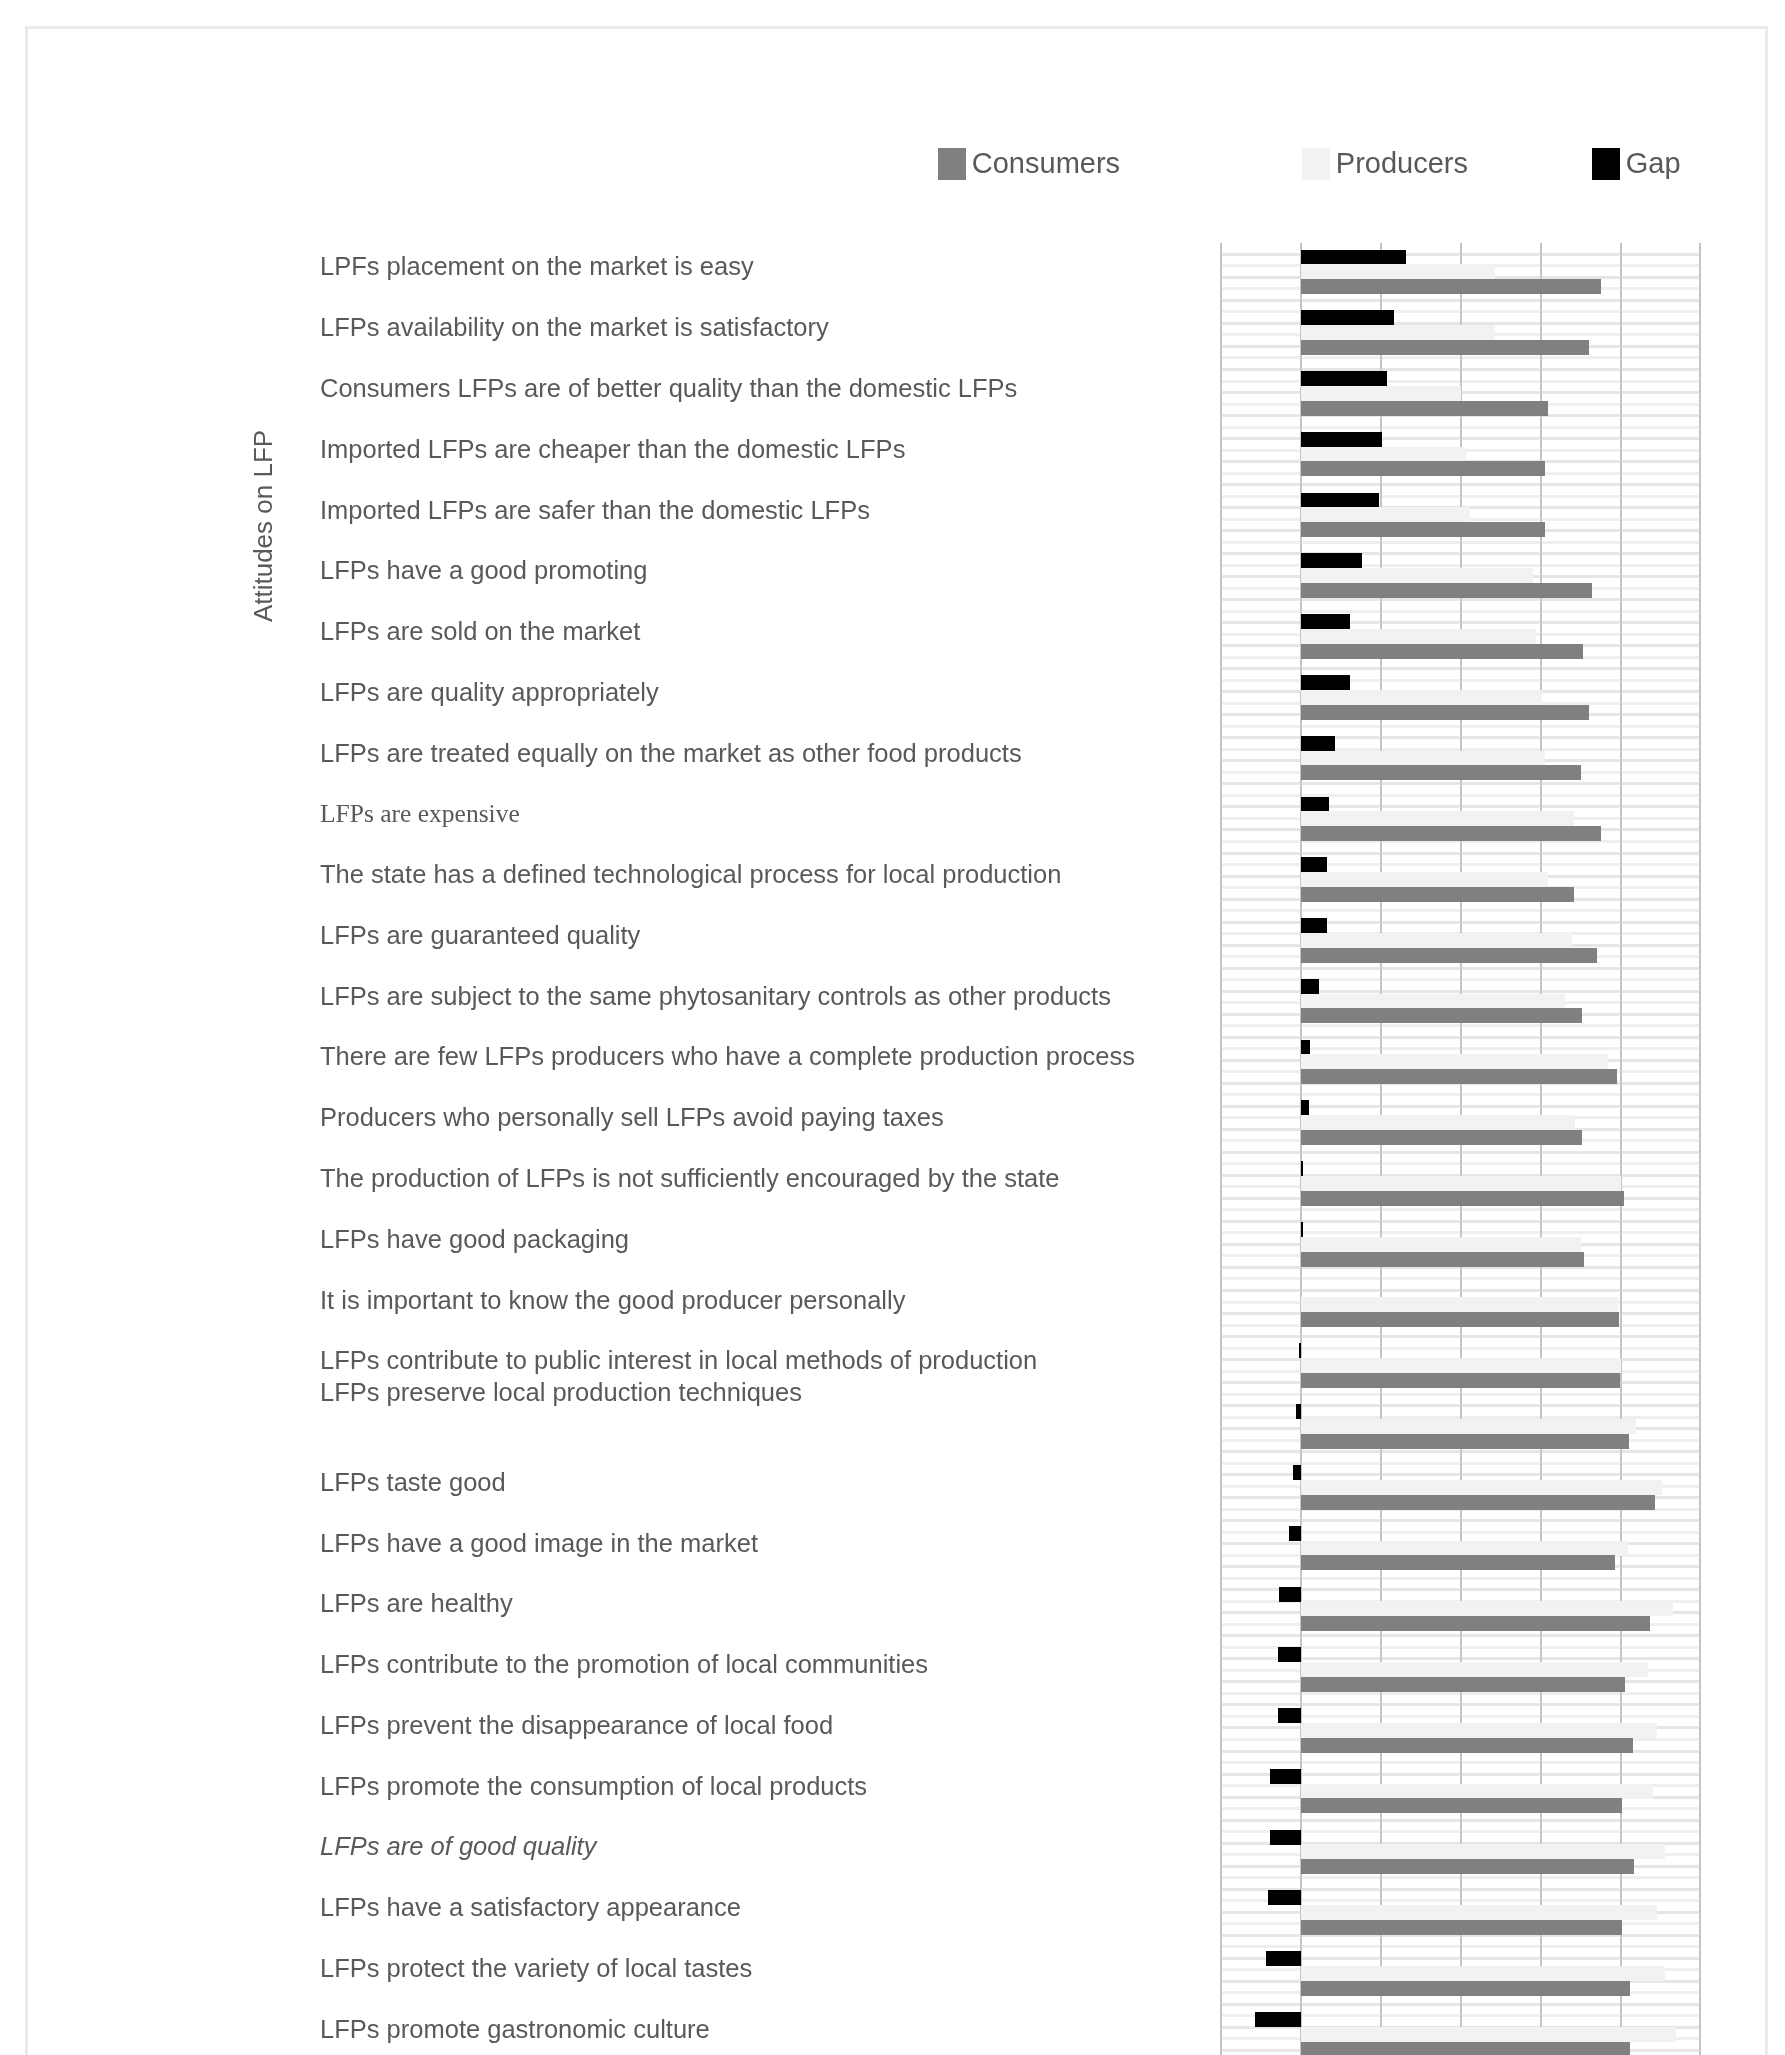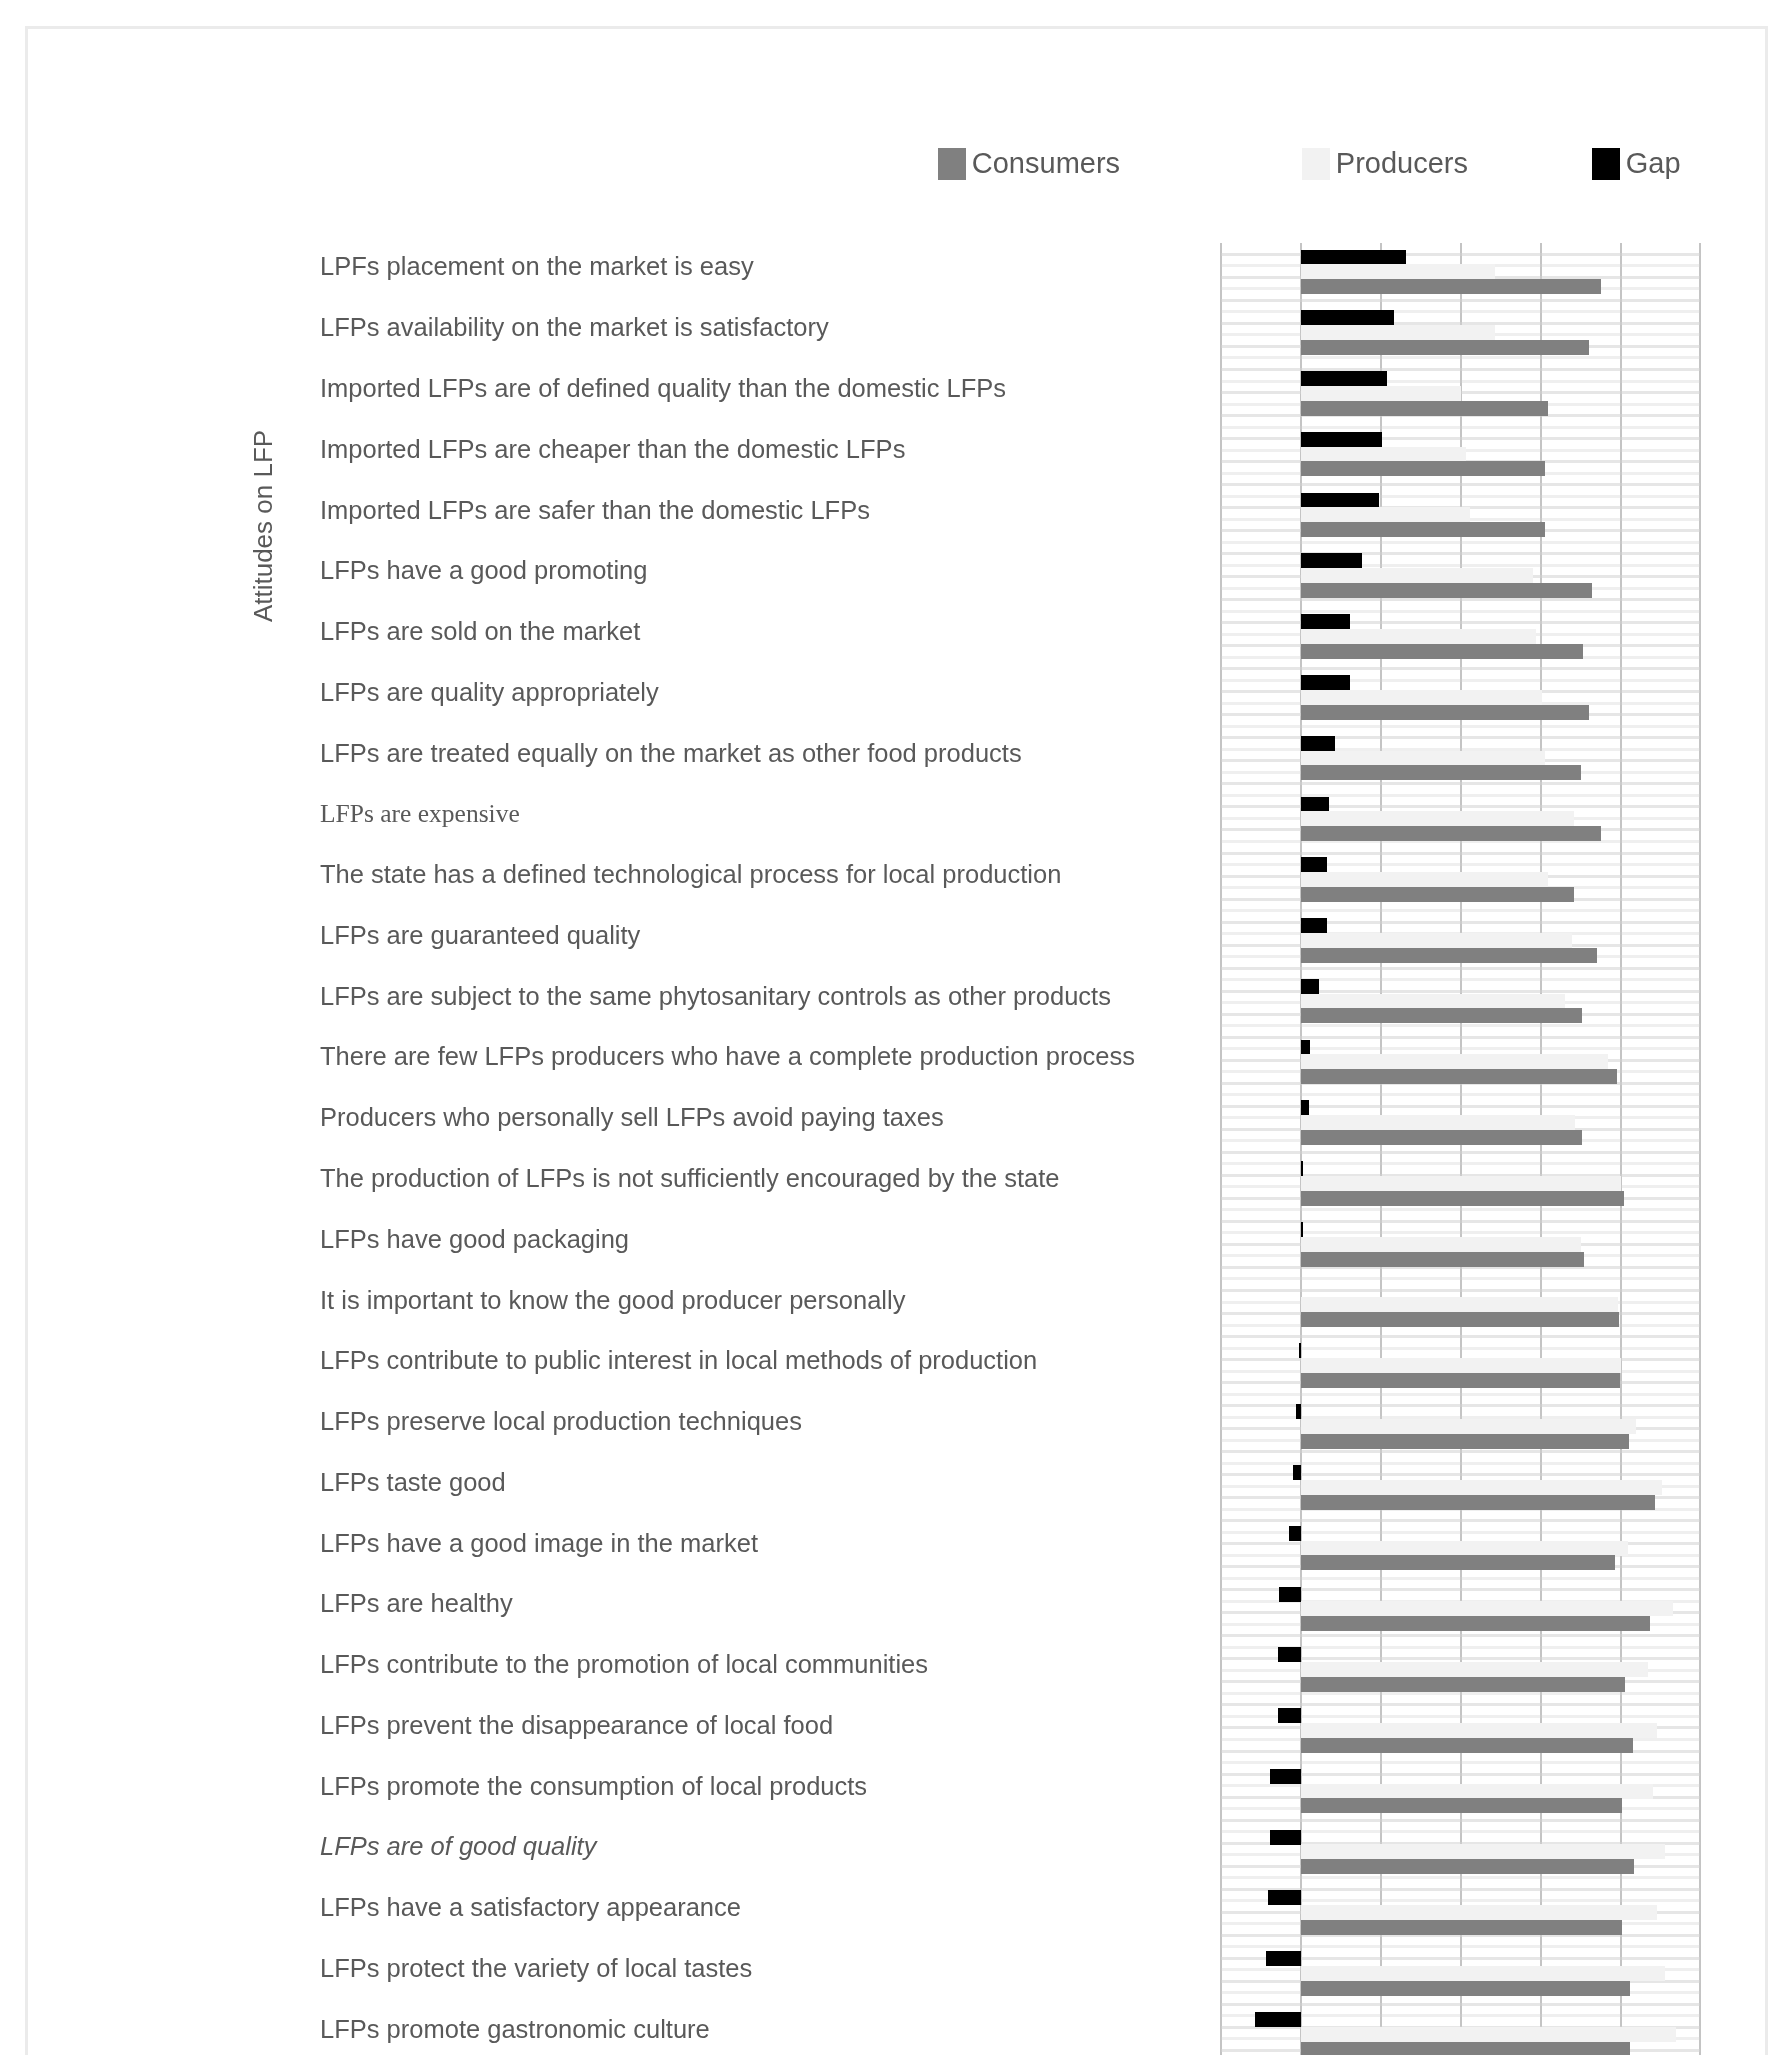--- a/index.html
+++ b/index.html
@@ -34,38 +34,38 @@
 <div class="legend-item" style="left:1592px">
   <span class="legend-swatch" style="background:#000000"></span>
   <span class="legend-text">Gap</span>
 </div>
 
 <div class="ytitle">Attitudes on LFP</div>
 
 <div id="cat-labels">
     <div class="cat-label" style="top: 252px;">LPFs placement on the market is easy</div>
     <div class="cat-label" style="top: 313px;">LFPs availability on the market is satisfactory</div>
-    <div class="cat-label" style="top: 374px;">Imported LFPs are of defined quality than the domestic LFPs</div>
+    <div class="cat-label" style="top: 374px;">Consumers LFPs are of better quality than the domestic LFPs</div>
     <div class="cat-label" style="top: 435px;">Imported LFPs are cheaper than the domestic LFPs</div>
     <div class="cat-label" style="top: 496px;">Imported LFPs are safer than the domestic LFPs</div>
     <div class="cat-label" style="top: 556px;">LFPs have a good promoting</div>
     <div class="cat-label" style="top: 617px;">LFPs are sold on the market</div>
     <div class="cat-label" style="top: 678px;">LFPs are quality appropriately</div>
     <div class="cat-label" style="top: 739px;">LFPs are treated equally on the market as other food products</div>
     <div class="cat-label" style="top: 799px; font-family: Liberation Serif, serif;">LFPs are expensive</div>
     <div class="cat-label" style="top: 860px;">The state has a defined technological process for local  production</div>
     <div class="cat-label" style="top: 921px;">LFPs are guaranteed quality</div>
     <div class="cat-label" style="top: 982px;">LFPs are subject to the same phytosanitary controls as other products</div>
     <div class="cat-label" style="top: 1042px;">There are few LFPs producers who have a complete production process</div>
     <div class="cat-label" style="top: 1103px;">Producers who personally sell LFPs avoid paying taxes</div>
     <div class="cat-label" style="top: 1164px;">The production of LFPs is not sufficiently encouraged by the state</div>
     <div class="cat-label" style="top: 1225px;">LFPs have good packaging</div>
     <div class="cat-label" style="top: 1286px;">It is important to know the good producer personally</div>
     <div class="cat-label" style="top: 1346px;">LFPs contribute to public interest in local methods of production</div>
-    <div class="cat-label" style="top: 1407px;">LFPs preserve local production techniques</div>
+    <div class="cat-label" style="top: 1378px;">LFPs preserve local production techniques</div>
     <div class="cat-label" style="top: 1468px;">LFPs taste good</div>
     <div class="cat-label" style="top: 1529px;">LFPs have a good image in the market</div>
     <div class="cat-label" style="top: 1589px;">LFPs are healthy</div>
     <div class="cat-label" style="top: 1650px;">LFPs contribute to the promotion of local communities</div>
     <div class="cat-label" style="top: 1711px;">LFPs prevent the disappearance of local food</div>
     <div class="cat-label" style="top: 1772px;">LFPs promote the consumption of local products</div>
     <div class="cat-label" style="top: 1832px; font-style: italic;">LFPs are of good quality</div>
     <div class="cat-label" style="top: 1893px;">LFPs have a satisfactory appearance</div>
     <div class="cat-label" style="top: 1954px;">LFPs protect the variety of local tastes</div>
     <div class="cat-label" style="top: 2015px;">LFPs promote gastronomic culture</div>

